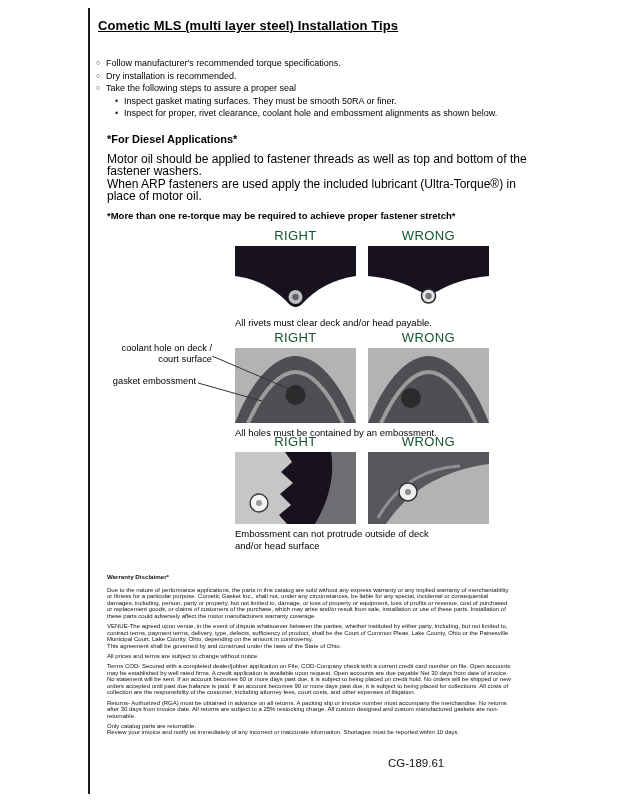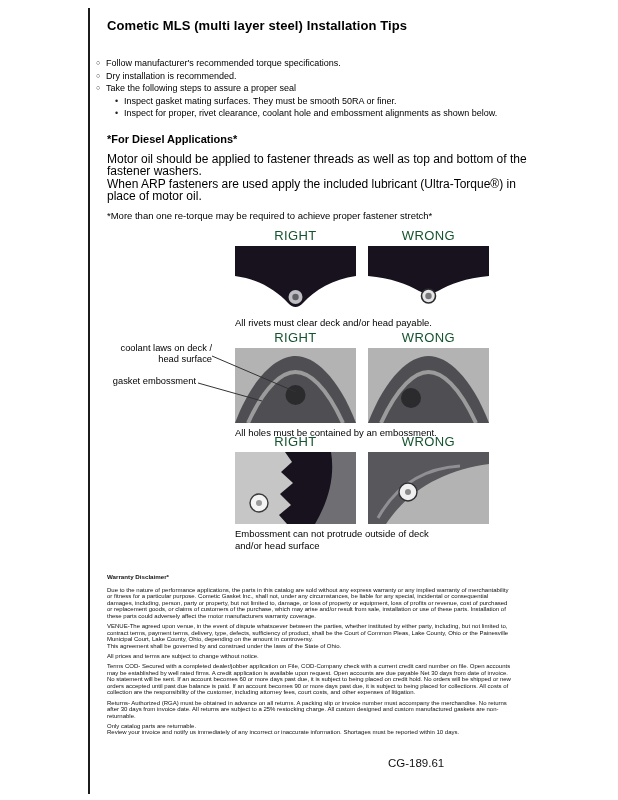--- a/index.html
+++ b/index.html
@@ -6,29 +6,29 @@
   html,body { width:618px; height:800px; }
   body {
     background:#ffffff;
     font-family:"Liberation Sans", sans-serif;
     color:#000;
     position:relative;
     overflow:hidden;
   }
   .left-rule { position:absolute; left:88px; top:8px; width:2px; height:786px; background:#1c1c1c; }
   .content { position:absolute; left:96px; top:18px; width:434px; }
-  .title { font-size:13px; font-weight:bold; margin-left:11px; letter-spacing:0.1px; }
+  .title { font-size:13px; font-weight:bold; text-decoration:underline; margin-left:2px; letter-spacing:0.1px; }
   .bullets { margin-top:24px; }
   .bullet { display:flex; font-size:9px; line-height:12.5px; white-space:nowrap; }
   .bullet .mk { display:inline-block; width:10px; flex:0 0 10px; font-size:7px; line-height:12.5px; color:#222; }
   .bullet.sub { margin-left:19px; }
   .bullet.sub .mk { font-size:9px; width:9px; flex:0 0 9px; }
   .diesel-heading { margin-left:11px; margin-top:13px; font-size:11px; font-weight:bold; }
   .para { margin-left:11px; margin-top:8px; font-size:12px; line-height:12.5px; white-space:pre-line; }
-  .note { margin-left:11px; margin-top:7px; font-size:9.5px; }
+  .note { margin-left:11px; margin-top:7px; font-size:9.5px;font-weight:bold; }
   .diag-row { position:absolute; left:235px; width:254px; }
   .diag-row .labels { display:flex; gap:12px; margin-bottom:3px; }
   .diag-row .labels span { width:121px; text-align:center; font-size:13px; letter-spacing:0.4px; color:#14532d; }
   .panels { display:flex; gap:12px; }
   .panel { display:block; }
   .caption { margin-top:4px; font-size:9.5px; line-height:11.5px; white-space:pre-line; color:#000; }
   .annot { position:absolute; text-align:right; font-size:9.3px; line-height:11px; color:#000; }
   .annot-lines { position:absolute; pointer-events:none; }
   .disclaimer { position:absolute; left:107px; top:574px; width:406px; font-size:6px; line-height:6.6px; color:#111; }
   .disclaimer .disc-head { font-size:6.2px; font-weight:bold; margin-bottom:6px; }
@@ -109,21 +109,21 @@
     <svg class="panel" width="121" height="75" viewBox="0 0 121 75">
       <rect x="0" y="0" width="121" height="75" fill="#b3b3b3"></rect>
       <path d="M0,75 C 18,28 42,8 60.5,8 C 79,8 103,28 121,75 Z" fill="#4e4e53"></path>
       <path d="M13,75 C 30,38 47,24 60.5,24 C 74,24 91,38 108,75" fill="none" stroke="#9b9b9b" stroke-width="4"></path>
       <circle cx="43" cy="50" r="10" fill="#2b2b2e"></circle>
     </svg>
   </div>
   <div class="caption">All holes must be contained by an embossment.</div>
 </div>
 
-<div class="annot" style="left:118px; top:343px; width:94px;">coolant laws on deck / head surface</div>
+<div class="annot" style="left:118px; top:343px; width:94px;">coolant hole on deck / court surface</div>
 <div class="annot" style="left:102px; top:376px; width:94px;">gasket embossment</div>
 <svg class="annot-lines" style="left:196px; top:346px;" width="110" height="60" viewBox="0 0 110 60">
   <line x1="16" y1="10" x2="100" y2="46" stroke="#333" stroke-width="1"></line>
   <line x1="2" y1="37" x2="66" y2="55" stroke="#333" stroke-width="1"></line>
 </svg>
 
 <div class="diag-row" style="top:434px;">
   <div class="labels">
     <span>RIGHT</span>
     <span>WRONG</span>

